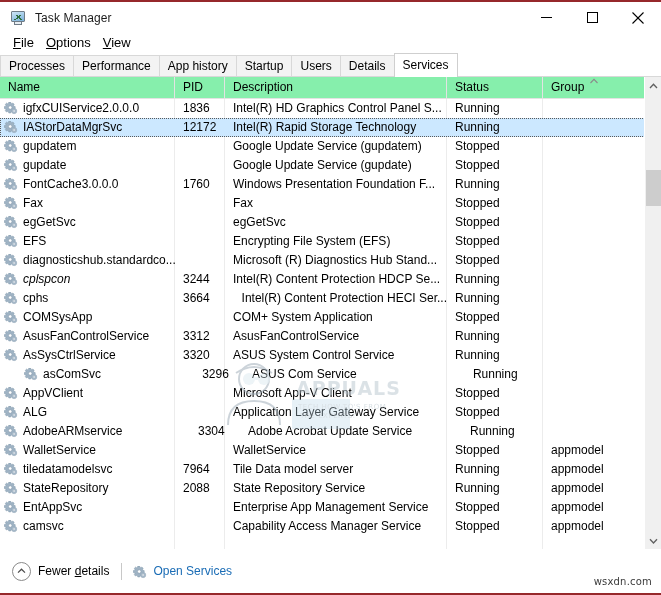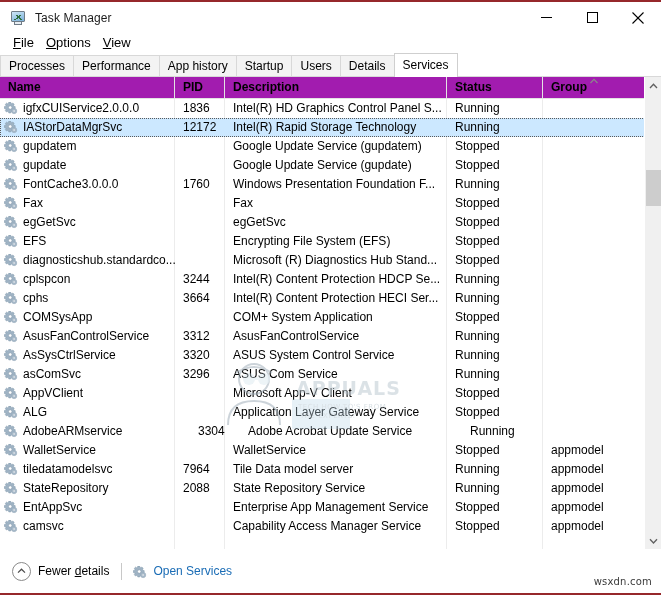--- a/index.html
+++ b/index.html
@@ -174,25 +174,24 @@
     top: 77px;
     left: 0;
     width: 661px;
     height: 472px;
     background: #ffffff;
     overflow: hidden;
   }
   .colheader {
     position: relative;
     height: 22px;
-    background: #a21caf;
+    background: #86efac;
     border-bottom: 1px solid #e3e3e3;
     display: flex;
     box-sizing: border-box;
-    font-weight: bold;
   }
   .colheader .hcell {
     font-size: 12px;
     color: #000000;
     line-height: 21px;
     padding-left: 8px;
     box-sizing: border-box;
     border-right: 1px solid #e3e3e3;
     position: relative;
     cursor: default;
@@ -589,21 +588,21 @@
                 <circle cx="11.6" cy="10.4" r="1.2" fill="#ffffff" stroke="#8ea2b3" stroke-width="0.5"></circle>
               </svg></span>
             <span>diagnosticshub.standardco...</span>
           </div>
           <div class="cell c-pid" style="width: 50px;"></div>
           <div class="cell c-description" style="width: 222px;">Microsoft (R) Diagnostics Hub Stand...</div>
           <div class="cell c-status" style="width: 96px;">Stopped</div>
           <div class="cell c-group" style="width: 101px;"></div>
         </div>
         <div class="row">
-          <div class="cell c-name" style="width: 175px;">
+          <div class="cell c-name" style="width: 175px; font-style: italic;">
             <span class="svc-icon"><svg viewBox="0 0 16 15" width="14" height="13">
                 <g fill="#9fb3c4" stroke="#7f95a8" stroke-width="0.6">
                   <path d="M9.4 1.2 h2.4 l0.25 1.5 1.25 0.55 1.25 -0.85 1.7 1.7 -0.85 1.25 0.55 1.25 1.5 0.25 v2.4 l-1.5 0.25 -0.55 1.25 0.85 1.25 -1.7 1.7 -1.25 -0.85 -1.25 0.55 -0.25 1.5 h-2.4 l-0.25 -1.5 -1.25 -0.55 -1.25 0.85 -1.7 -1.7 0.85 -1.25 -0.55 -1.25 -1.5 -0.25 v-2.4 l1.5 -0.25 0.55 -1.25 -0.85 -1.25 1.7 -1.7 1.25 0.85 1.25 -0.55 z" transform="translate(-3.2,-1.0) scale(0.92)"></path>
                 </g>
                 <circle cx="7.1" cy="6.4" r="2.0" fill="#ffffff" stroke="#7f95a8" stroke-width="0.6"></circle>
                 <g fill="#a9bccb" stroke="#8ea2b3" stroke-width="0.5">
                   <circle cx="11.6" cy="10.4" r="3.1"></circle>
                 </g>
                 <circle cx="11.6" cy="10.4" r="1.2" fill="#ffffff" stroke="#8ea2b3" stroke-width="0.5"></circle>
               </svg></span>
@@ -622,21 +621,21 @@
                 </g>
                 <circle cx="7.1" cy="6.4" r="2.0" fill="#ffffff" stroke="#7f95a8" stroke-width="0.6"></circle>
                 <g fill="#a9bccb" stroke="#8ea2b3" stroke-width="0.5">
                   <circle cx="11.6" cy="10.4" r="3.1"></circle>
                 </g>
                 <circle cx="11.6" cy="10.4" r="1.2" fill="#ffffff" stroke="#8ea2b3" stroke-width="0.5"></circle>
               </svg></span>
             <span>cphs</span>
           </div>
           <div class="cell c-pid" style="width: 50px;">3664</div>
-          <div class="cell c-description" style="width: 222px;">Intel(R) Content Protection HECI Ser...</div>
+          <div class="cell c-description" style="width: 222px; text-align: right;">Intel(R) Content Protection HECI Ser...</div>
           <div class="cell c-status" style="width: 96px;">Running</div>
           <div class="cell c-group" style="width: 101px;"></div>
         </div>
         <div class="row">
           <div class="cell c-name" style="width: 175px;">
             <span class="svc-icon"><svg viewBox="0 0 16 15" width="14" height="13">
                 <g fill="#9fb3c4" stroke="#7f95a8" stroke-width="0.6">
                   <path d="M9.4 1.2 h2.4 l0.25 1.5 1.25 0.55 1.25 -0.85 1.7 1.7 -0.85 1.25 0.55 1.25 1.5 0.25 v2.4 l-1.5 0.25 -0.55 1.25 0.85 1.25 -1.7 1.7 -1.25 -0.85 -1.25 0.55 -0.25 1.5 h-2.4 l-0.25 -1.5 -1.25 -0.55 -1.25 0.85 -1.7 -1.7 0.85 -1.25 -0.55 -1.25 -1.5 -0.25 v-2.4 l1.5 -0.25 0.55 -1.25 -0.85 -1.25 1.7 -1.7 1.25 0.85 1.25 -0.55 z" transform="translate(-3.2,-1.0) scale(0.92)"></path>
                 </g>
                 <circle cx="7.1" cy="6.4" r="2.0" fill="#ffffff" stroke="#7f95a8" stroke-width="0.6"></circle>
@@ -684,21 +683,21 @@
                 <circle cx="11.6" cy="10.4" r="1.2" fill="#ffffff" stroke="#8ea2b3" stroke-width="0.5"></circle>
               </svg></span>
             <span>AsSysCtrlService</span>
           </div>
           <div class="cell c-pid" style="width: 50px;">3320</div>
           <div class="cell c-description" style="width: 222px;">ASUS System Control Service</div>
           <div class="cell c-status" style="width: 96px;">Running</div>
           <div class="cell c-group" style="width: 101px;"></div>
         </div>
         <div class="row">
-          <div class="cell c-name" style="width: 175px;">
+          <div class="cell c-name" style="width: 175px; margin-left: 20px;">
             <span class="svc-icon"><svg viewBox="0 0 16 15" width="14" height="13">
                 <g fill="#9fb3c4" stroke="#7f95a8" stroke-width="0.6">
                   <path d="M9.4 1.2 h2.4 l0.25 1.5 1.25 0.55 1.25 -0.85 1.7 1.7 -0.85 1.25 0.55 1.25 1.5 0.25 v2.4 l-1.5 0.25 -0.55 1.25 0.85 1.25 -1.7 1.7 -1.25 -0.85 -1.25 0.55 -0.25 1.5 h-2.4 l-0.25 -1.5 -1.25 -0.55 -1.25 0.85 -1.7 -1.7 0.85 -1.25 -0.55 -1.25 -1.5 -0.25 v-2.4 l1.5 -0.25 0.55 -1.25 -0.85 -1.25 1.7 -1.7 1.25 0.85 1.25 -0.55 z" transform="translate(-3.2,-1.0) scale(0.92)"></path>
                 </g>
                 <circle cx="7.1" cy="6.4" r="2.0" fill="#ffffff" stroke="#7f95a8" stroke-width="0.6"></circle>
                 <g fill="#a9bccb" stroke="#8ea2b3" stroke-width="0.5">
                   <circle cx="11.6" cy="10.4" r="3.1"></circle>
                 </g>
                 <circle cx="11.6" cy="10.4" r="1.2" fill="#ffffff" stroke="#8ea2b3" stroke-width="0.5"></circle>
               </svg></span>

